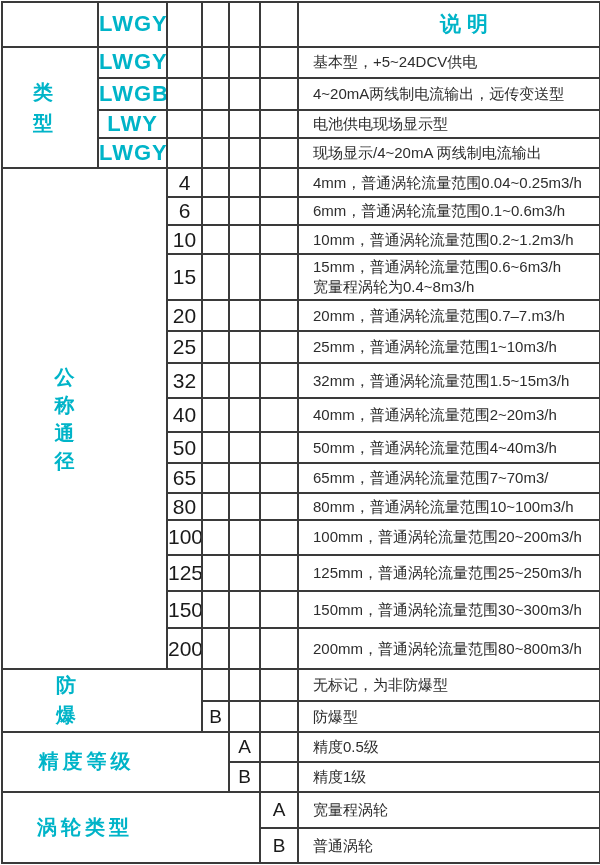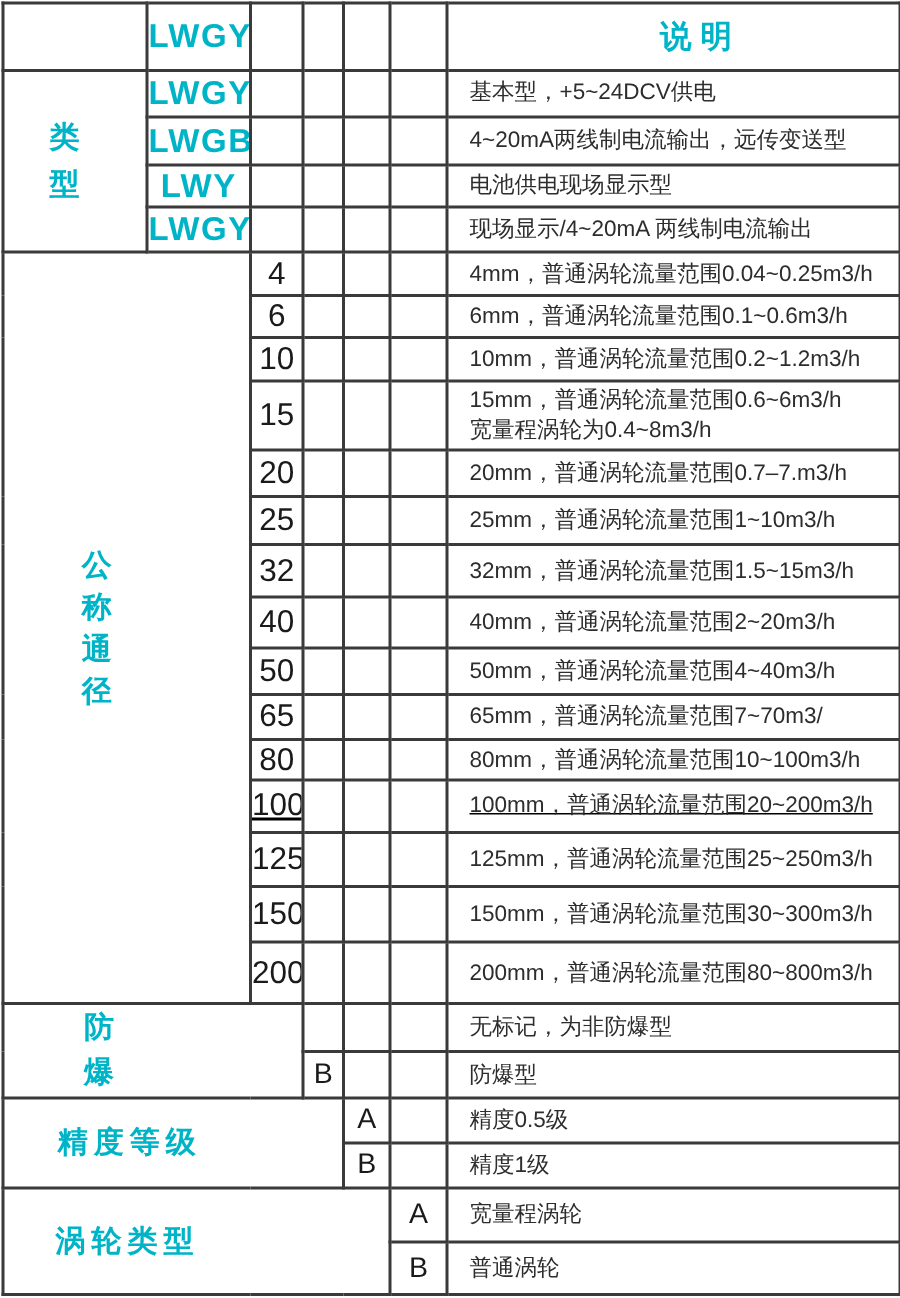--- a/index.html
+++ b/index.html
@@ -204,21 +204,21 @@
         <td></td>
         <td class="desc">65mm，普通涡轮流量范围7~70m3/</td>
       </tr>
       <tr style="height: 22px; padding-left: 48px;">
         <td class="size">80</td>
         <td></td>
         <td></td>
         <td></td>
         <td class="desc">80mm，普通涡轮流量范围10~100m3/h</td>
       </tr>
-      <tr style="height: 35px; text-decoration: underline;">
+      <tr style="height: 35px;">
         <td class="size">100</td>
         <td></td>
         <td></td>
         <td></td>
         <td class="desc">100mm，普通涡轮流量范围20~200m3/h</td>
       </tr>
       <tr style="height: 35px;">
         <td class="size">125</td>
         <td></td>
         <td></td>

